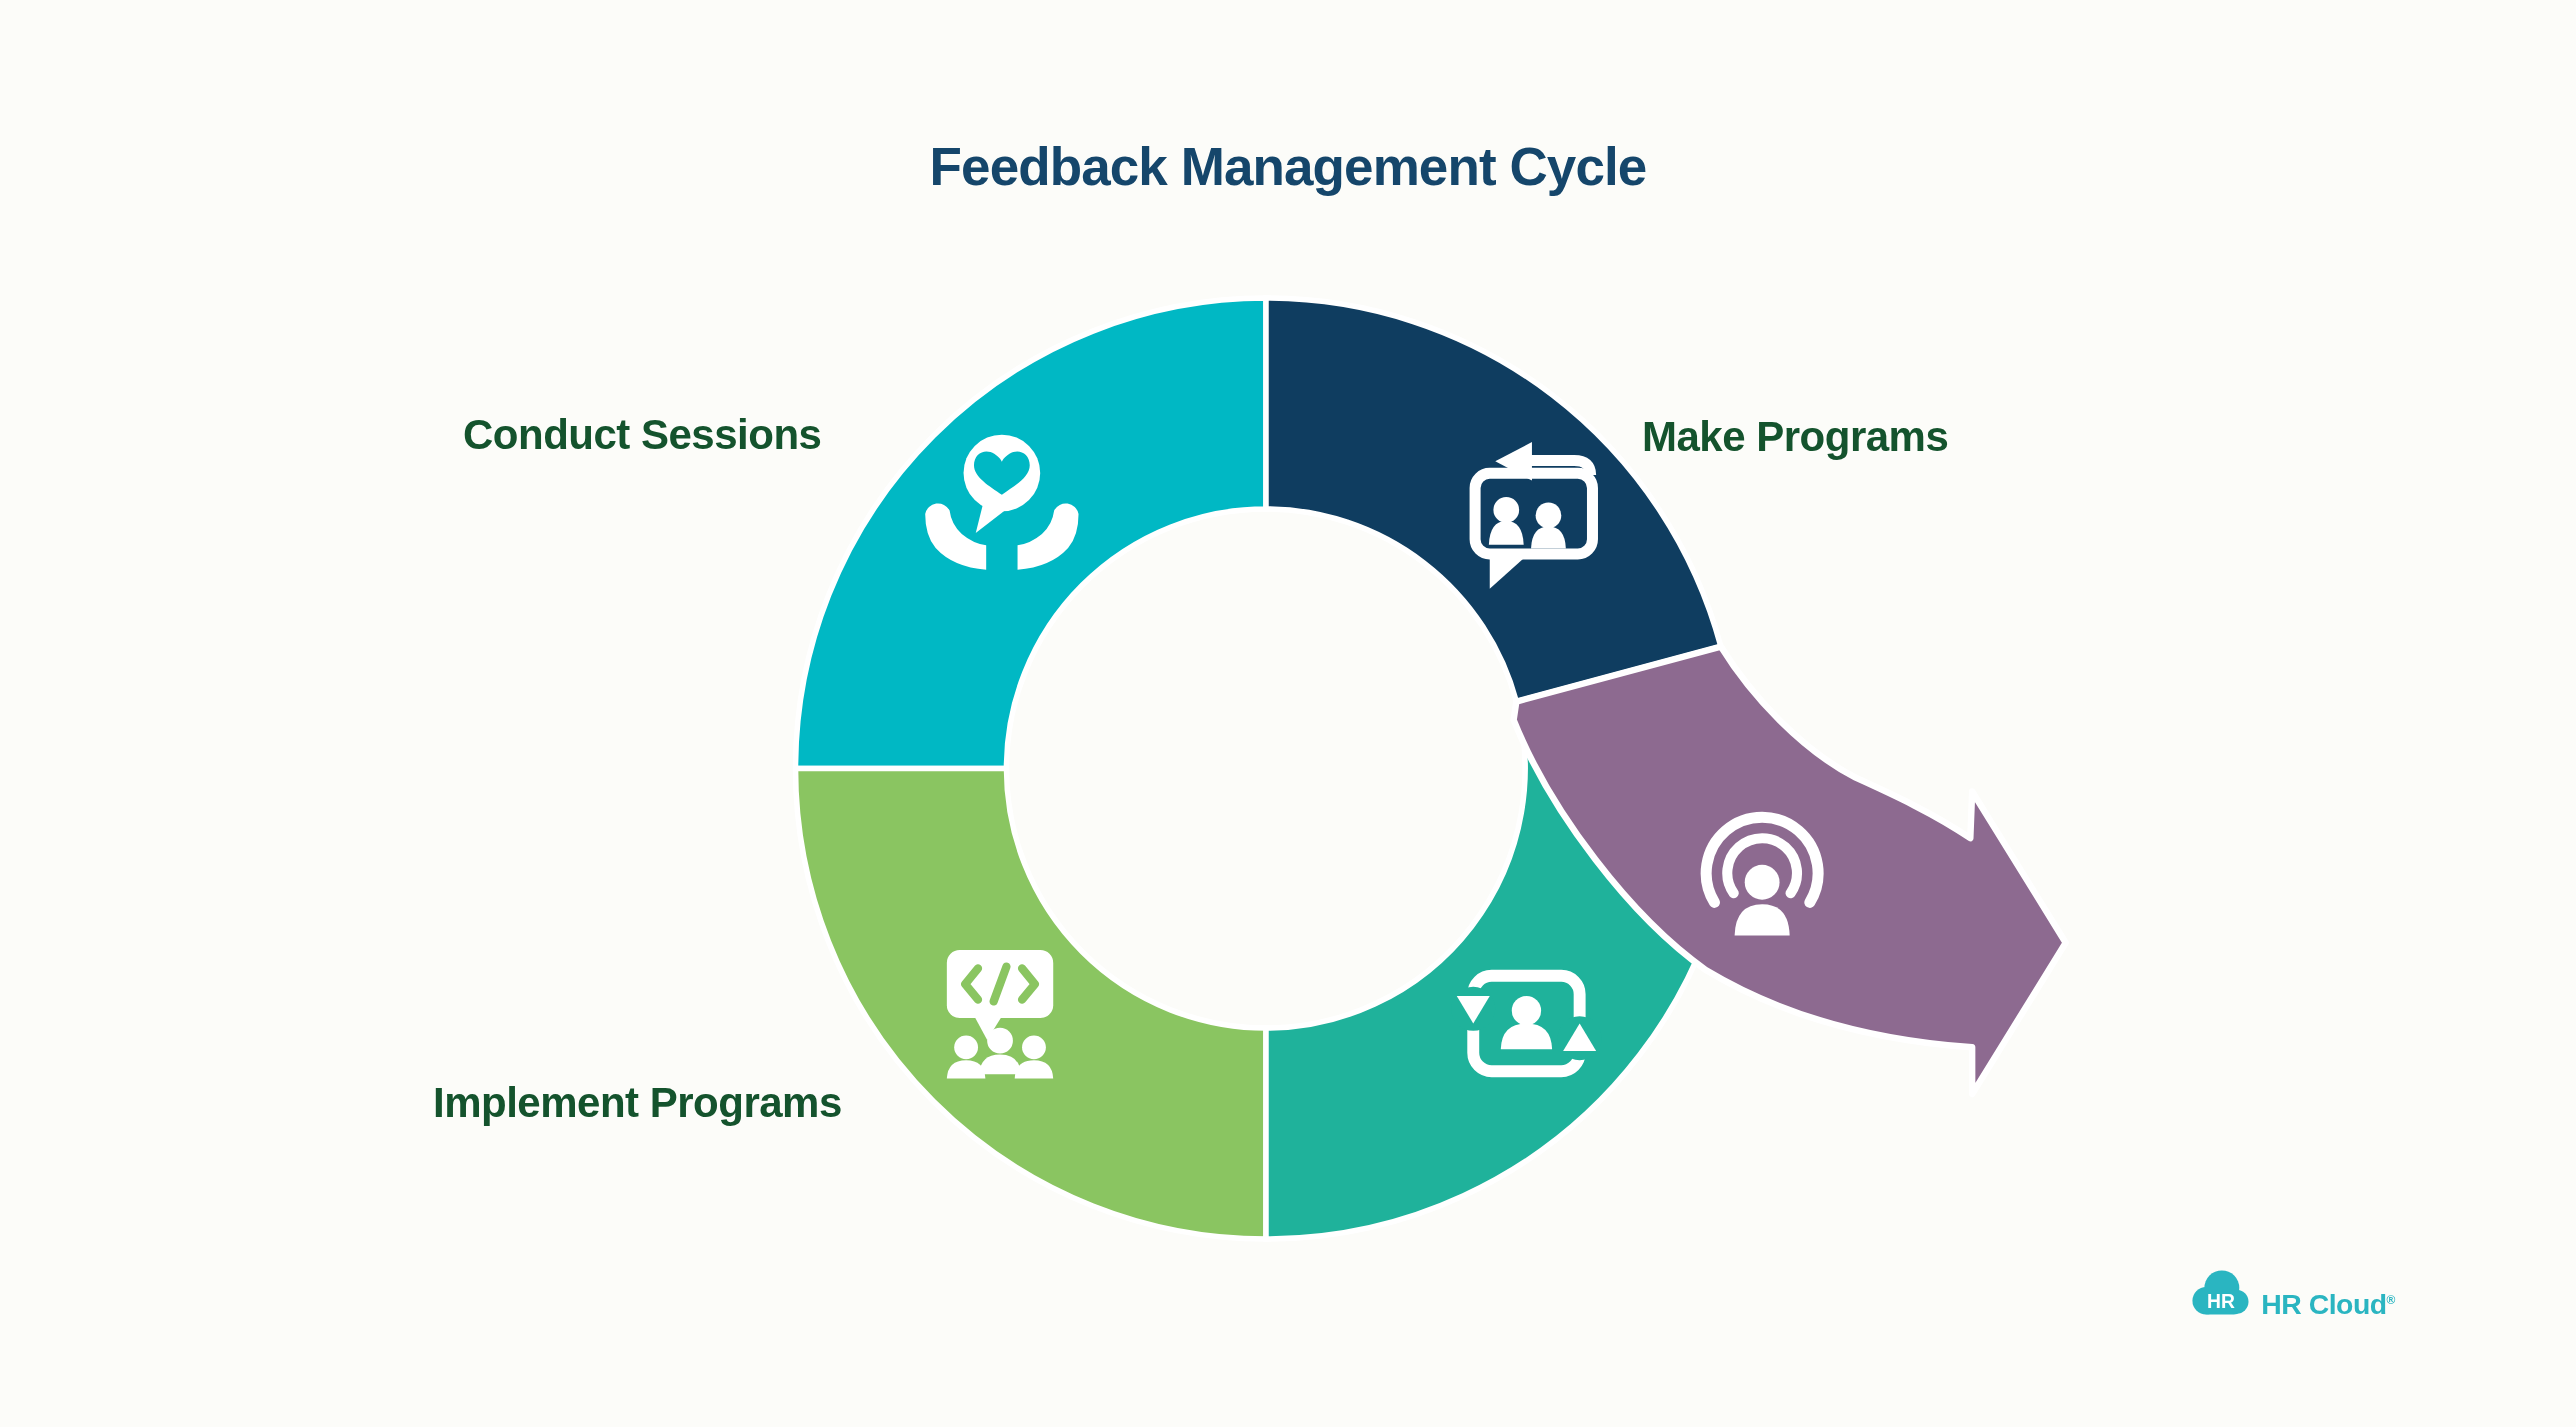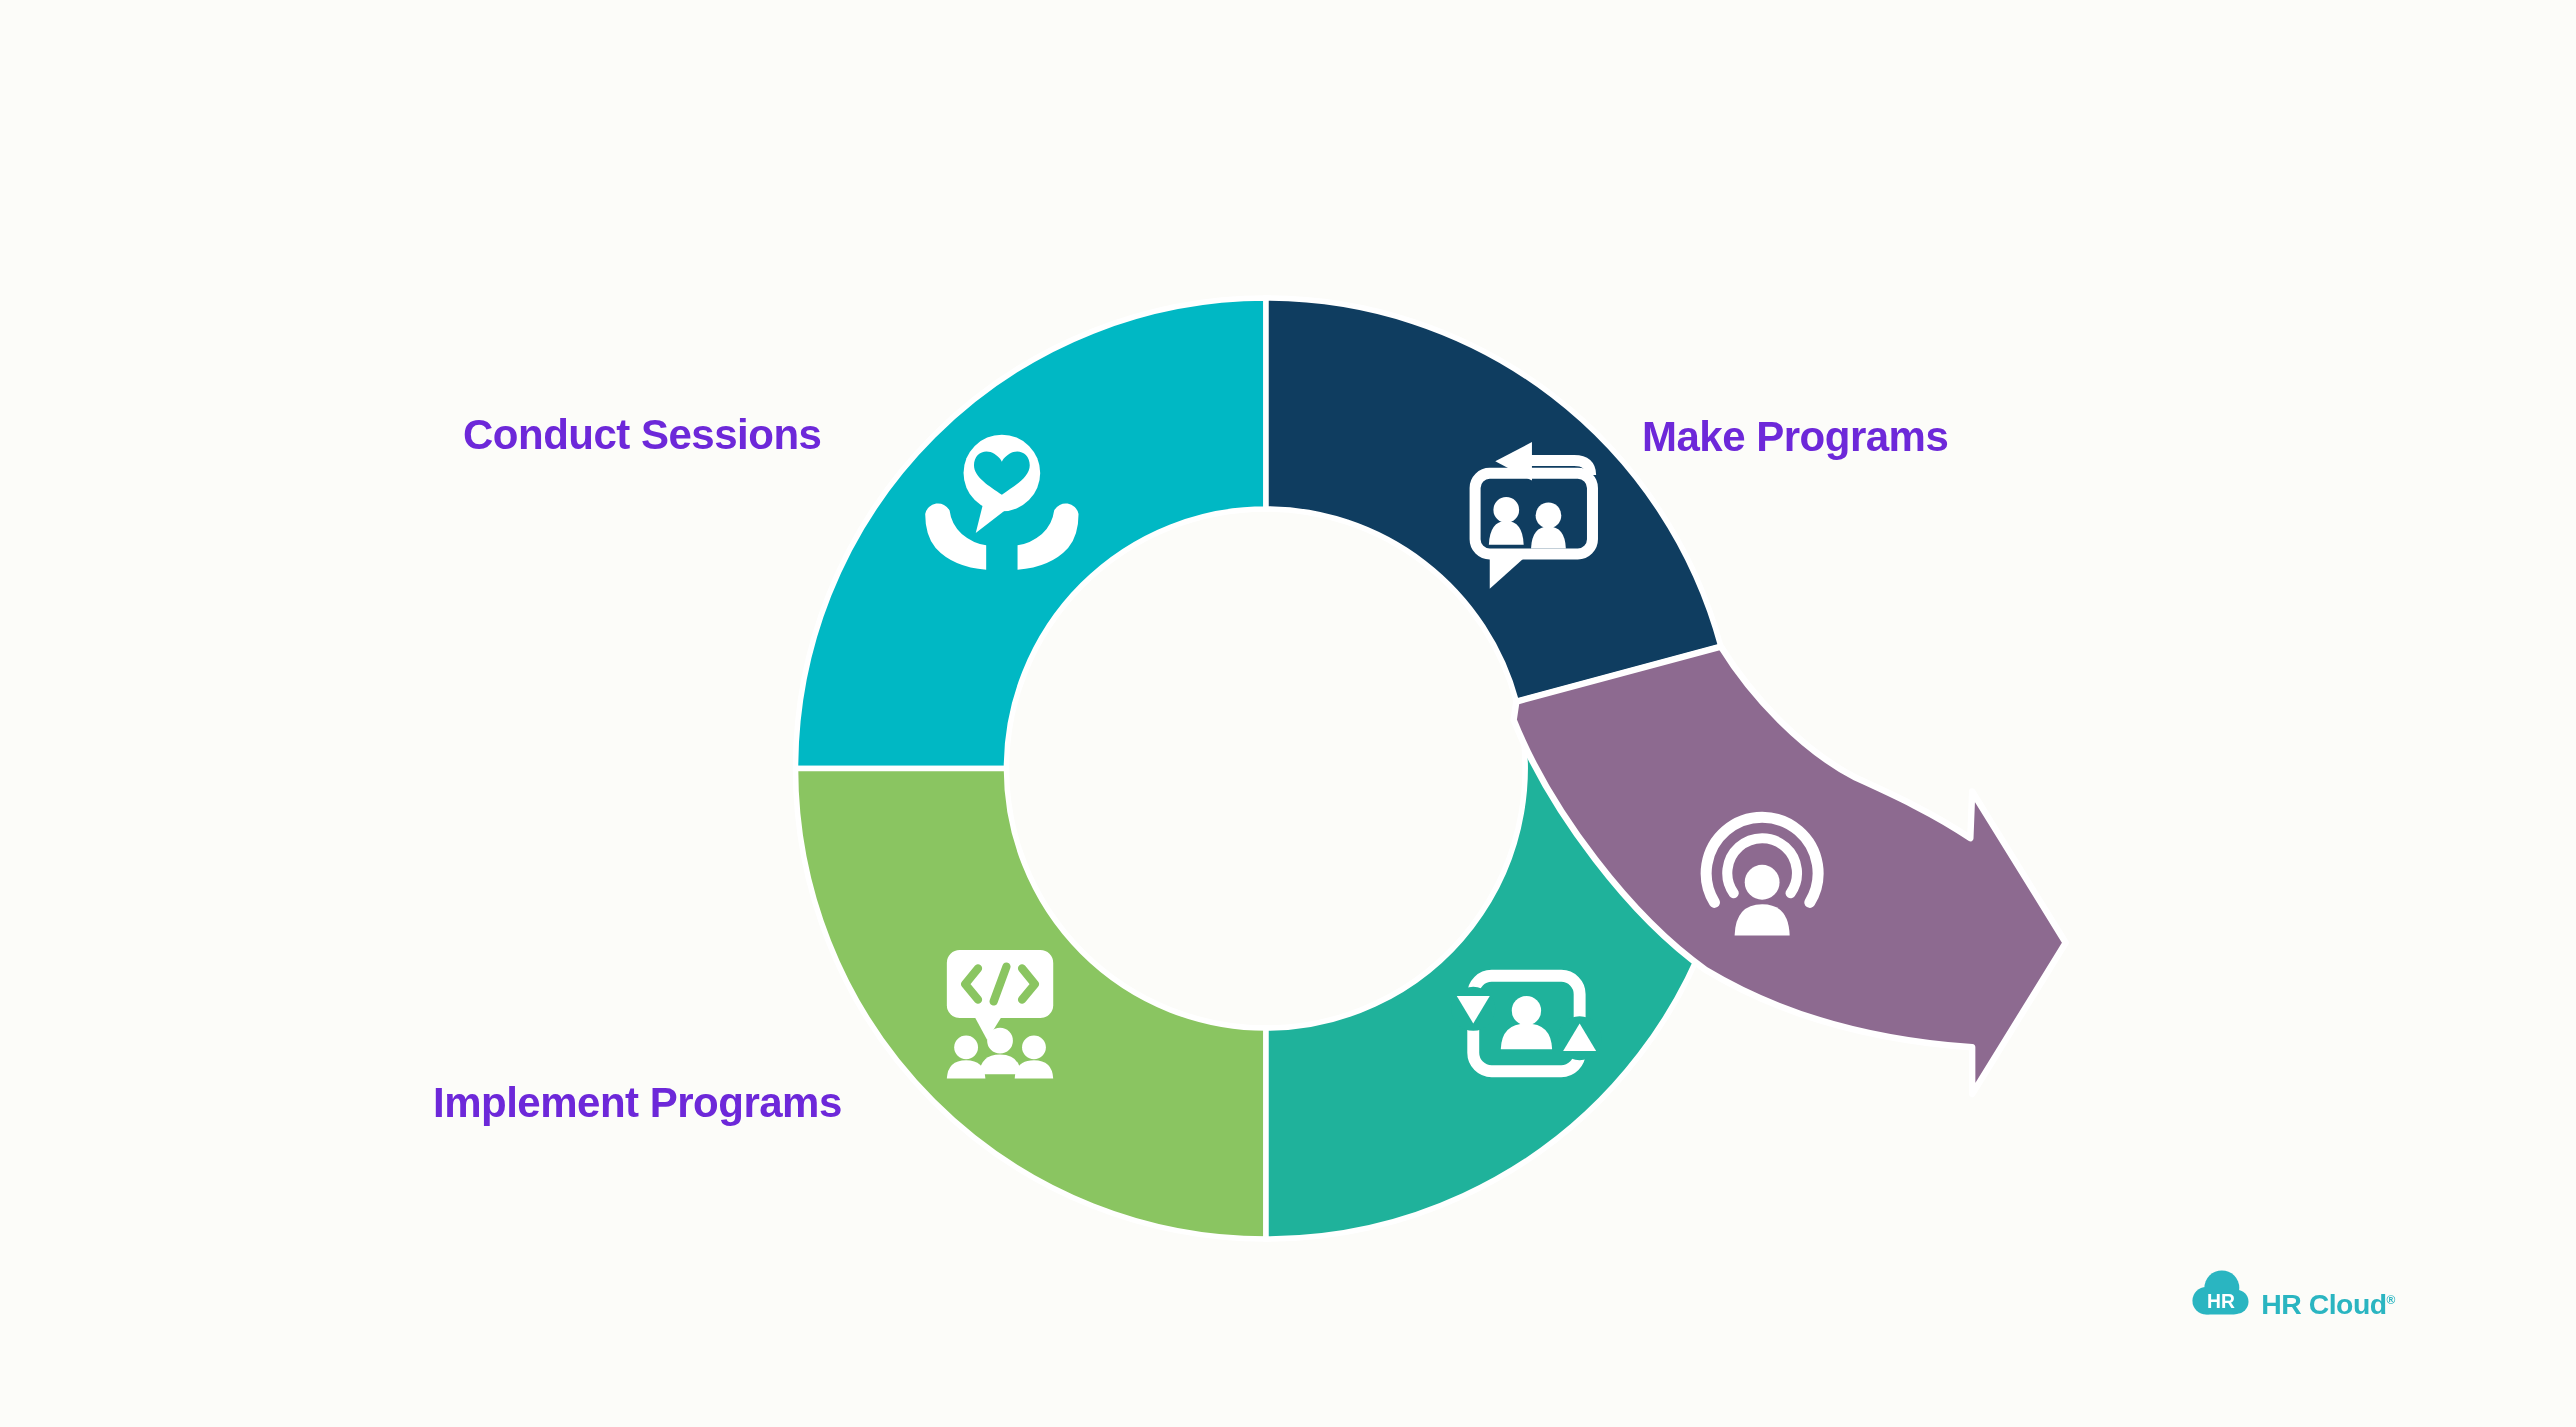--- a/index.html
+++ b/index.html
@@ -5,21 +5,21 @@
   html,body{margin:0;padding:0;}
   body{width:2576px;height:1427px;background:#fcfcf9;font-family:"Liberation Sans",sans-serif;}
   #stage{position:relative;width:2576px;height:1427px;overflow:hidden;}
   svg.art{position:absolute;left:0;top:0;width:2576px;height:1427px;}
   .title{
     position:absolute;left:0;right:0;top:136px;text-align:center;
     font-size:53px;font-weight:bold;letter-spacing:-0.9px;color:#15466b;
   }
   .label{
     position:absolute;font-size:42px;font-weight:bold;letter-spacing:-0.5px;
-    color:#6d28d9;white-space:nowrap;
+    color:#14532d;white-space:nowrap;
   }
   .lbl-conduct{left:463px;top:411px;}
   .lbl-make{left:1642px;top:413px;}
   .lbl-implement{left:433px;top:1079px;}
   .lbl-encourage{left:1492px;top:1226px;}
   .lbl-foster{left:2121px;top:938px;}
   .logo{
     position:absolute;left:2187px;top:1264px;display:flex;align-items:flex-end;gap:8.3px;
   }
   .logo .brand{font-size:28.4px;font-weight:bold;color:#2ab5c1;letter-spacing:-0.5px;}
@@ -115,20 +115,21 @@
     </g>
 
     <g transform="translate(1921,952)">
       <path d="M -52 32 A 61 61 0 1 1 52 32" fill="none" stroke="#ffffff" stroke-width="12" stroke-linecap="round"></path>
       <path d="M -31 22 A 38 38 0 1 1 31 22" fill="none" stroke="#ffffff" stroke-width="11" stroke-linecap="round"></path>
       <circle cx="0" cy="10" r="19" fill="#ffffff"></circle>
       <path d="M -30 68 Q -29 34 0 34 Q 29 34 30 68 Z" fill="#ffffff"></path>
     </g>
   </svg>
 
+  <div class="title">Feedback Management Cycle</div>
   <div class="label lbl-conduct">Conduct Sessions</div>
   <div class="label lbl-make">Make Programs</div>
   <div class="label lbl-implement">Implement Programs</div>
 
   <div class="logo">
     <svg width="66" height="57" viewBox="0 0 70 62">
       <g fill="#2ab5c1">
         <circle cx="20" cy="40" r="15"></circle>
         <circle cx="37" cy="26" r="19"></circle>
         <circle cx="53" cy="41" r="13"></circle>

